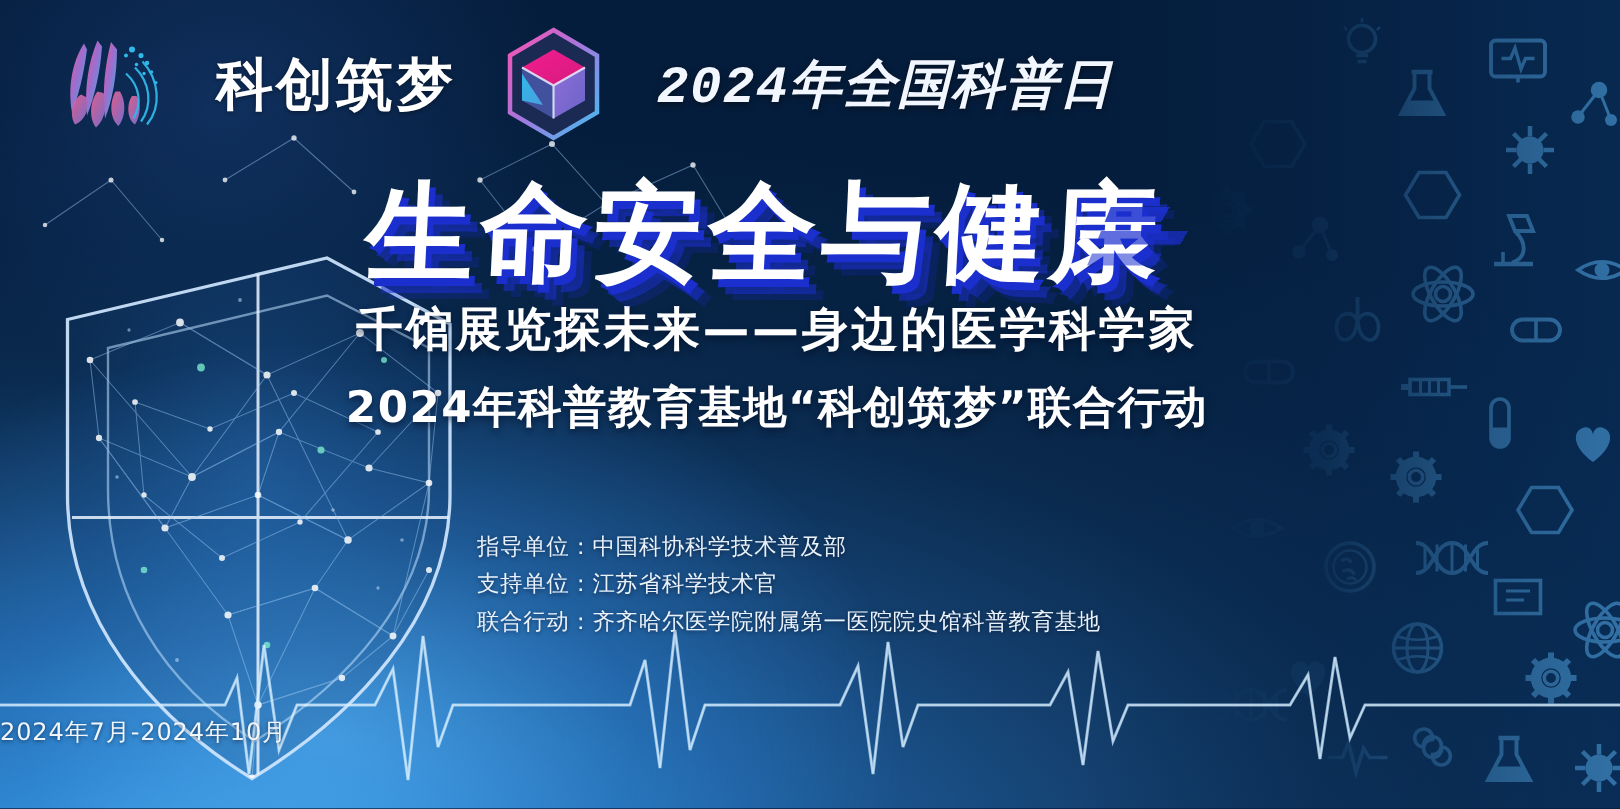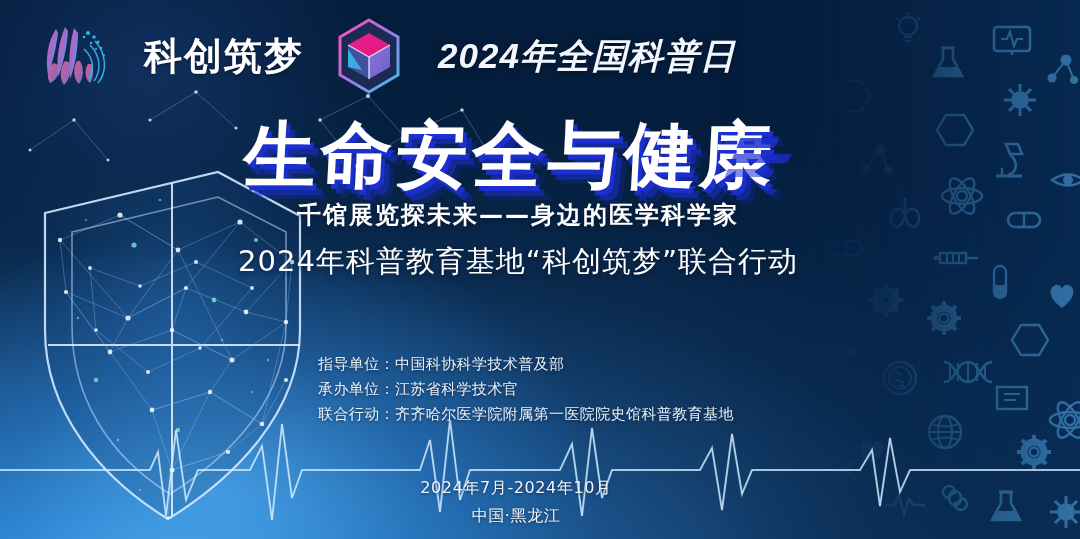--- a/index.html
+++ b/index.html
@@ -37,21 +37,21 @@
   .wing-logo{ width:86px; height:74px; flex:none; }
   .brand-cn{
     color:#ffffff; font-size:38px; font-weight:700; letter-spacing:2px;
     margin-left:8px; font-family:"DejaVu Sans","Liberation Sans",sans-serif;
     text-shadow:0 1px 3px rgba(0,0,0,.45);
   }
   .cube-logo{ width:70px; height:78px; flex:none; margin-left:14px; }
   .event-cn{
     color:#f2f7ff; font-size:35px; font-weight:700; letter-spacing:1px; margin-left:18px;
     font-style:italic;
-    font-family:Liberation Sans, sans-serif;
+    font-family:Liberation Mono, monospace;
     text-shadow:0 1px 4px rgba(0,0,0,.5);
   }
 
   
   .title-block{ position:absolute; left:0; top:118px; width:1080px; text-align:center; }
 
   .main-title-wrap{ position:relative; display:inline-block; margin-right:60px; }
   .main-title{
     position:relative; display:inline-block;
     font-family:"DejaVu Sans","Liberation Sans",sans-serif;
@@ -66,42 +66,42 @@
   .title-streak{
     position:absolute; right:-46px; top:20px; width:92px; height:52px;
     background:
       linear-gradient(100deg, rgba(27,47,207,.85) 0 42%, rgba(27,47,207,0) 42%) 0 0/100% 10px no-repeat,
       linear-gradient(100deg, rgba(27,47,207,.7) 0 62%, rgba(27,47,207,0) 62%) 0 16px/100% 9px no-repeat,
       linear-gradient(100deg, rgba(27,47,207,.55) 0 50%, rgba(27,47,207,0) 50%) 0 31px/100% 8px no-repeat;
     transform:skewX(-22deg);
   }
 
   .sub1{
-    margin-top:6px; color:#ffffff; font-size:24px; font-weight:700; letter-spacing:2px;
+    margin-top:6px; color:#ffffff; font-size:31px; font-weight:700; letter-spacing:2px;
     font-family:"DejaVu Sans","Liberation Sans",sans-serif;
     text-shadow:0 2px 5px rgba(0,12,35,.6);
     margin-right:44px;
   }
   .sub2{
-    margin-top:11px; color:#ffffff; font-size:29px; font-weight:400; letter-spacing:1px;
+    margin-top:11px; color:#ffffff; font-size:29px; font-weight:700; letter-spacing:1px;
     font-family:"DejaVu Sans","Liberation Sans",sans-serif;
     text-shadow:0 2px 5px rgba(0,12,35,.6);
     margin-right:44px;
   }
 
   
   .orgs{ position:absolute; left:318px; top:352px; }
   .org-line{
     color:#e9f2fb; font-size:15px; line-height:25px; letter-spacing:.4px;
     font-family:"DejaVu Sans","Liberation Sans",sans-serif;
     text-shadow:0 1px 3px rgba(0,10,30,.55); white-space:nowrap;
   }
 
   
-  .footer{ position:absolute; left:0; top:474px; width:1080px; text-align:center; }
+  .footer{ position:absolute; left:0; top:474px; width:1080px; text-align:left; }
   .foot-line{
     color:#f0f6fc; font-size:16px; line-height:28px; letter-spacing:.6px;
     font-family:"DejaVu Sans","Liberation Sans",sans-serif;
     text-shadow:0 1px 3px rgba(0,10,30,.55);
     margin-right:48px;
   }
 </style>
 </head>
 <body>
 
@@ -513,22 +513,21 @@
     <div class="main-title-wrap">
       <div class="main-title">生命安全与健康</div>
       <div class="title-streak"></div>
     </div>
     <div class="sub1">千馆展览探未来——身边的医学科学家</div>
     <div class="sub2">2024年科普教育基地“科创筑梦”联合行动</div>
   </div>
 
   <div class="orgs">
     <div class="org-line">指导单位：中国科协科学技术普及部</div>
-    <div class="org-line">承办单位：江苏省科学技术官</div>
+    <div class="org-line">支持单位：江苏省科学技术官</div>
     <div class="org-line">联合行动：齐齐哈尔医学院附属第一医院院史馆科普教育基地</div>
   </div>
 
   <div class="footer">
     <div class="foot-line">2024年7月-2024年10月</div>
-    <div class="foot-line">中国·黑龙江</div>
   </div>
 
 </div>
 
 </body></html>

